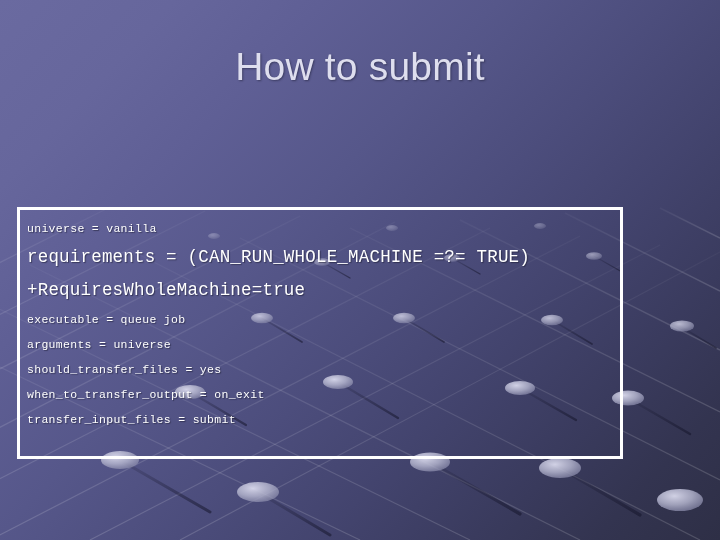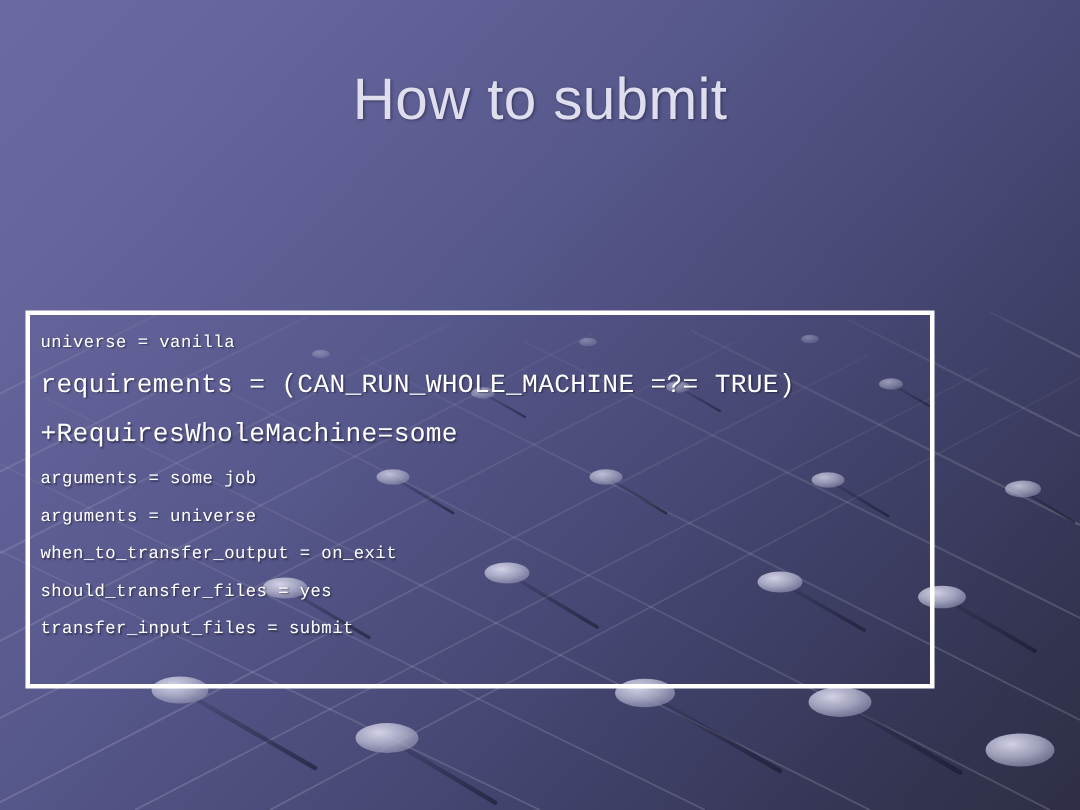--- a/index.html
+++ b/index.html
@@ -177,21 +177,21 @@
         </g>
       </g>
     </svg>
   </div>
 
   <div id="title">How to submit</div>
 
   <div id="code-box">
     <div class="code-line small">universe = vanilla</div>
     <div class="code-line big">requirements = (CAN_RUN_WHOLE_MACHINE =?= TRUE)</div>
-    <div class="code-line big">+RequiresWholeMachine=some</div>
-    <div class="code-line small">arguments = some job</div>
+    <div class="code-line big">+RequiresWholeMachine=true</div>
+    <div class="code-line small">executable = queue job</div>
     <div class="code-line small">arguments = universe</div>
+    <div class="code-line small">should_transfer_files = yes</div>
     <div class="code-line small">when_to_transfer_output = on_exit</div>
-    <div class="code-line small">should_transfer_files = yes</div>
     <div class="code-line small">transfer_input_files = submit</div>
   </div>
 
 </div>
 
 </body></html>

